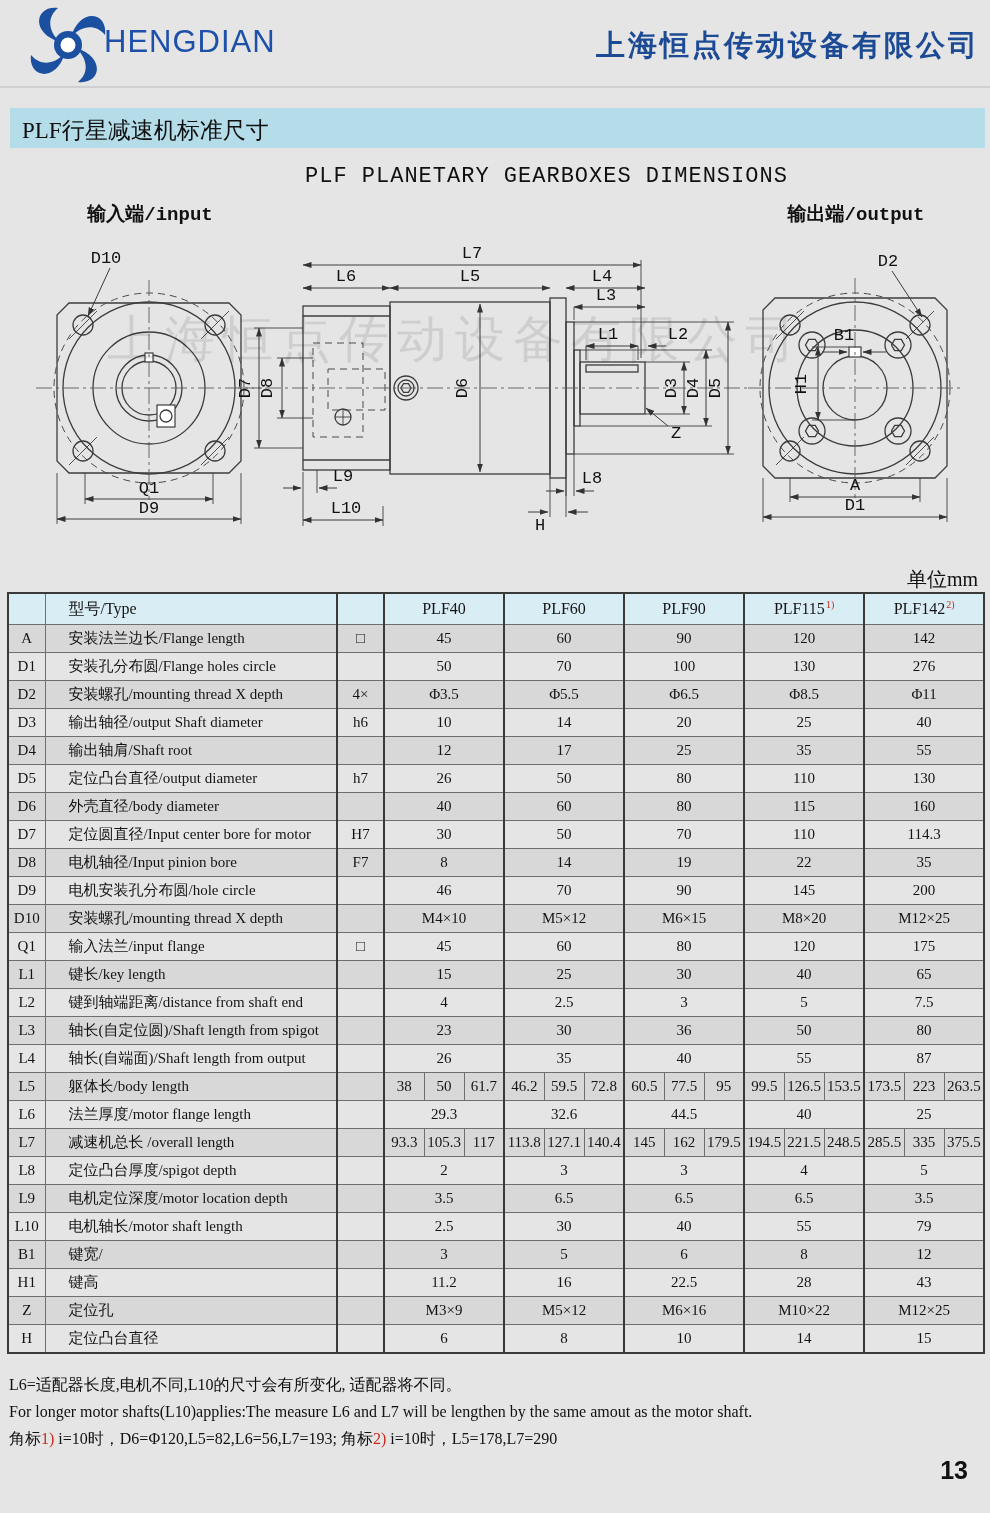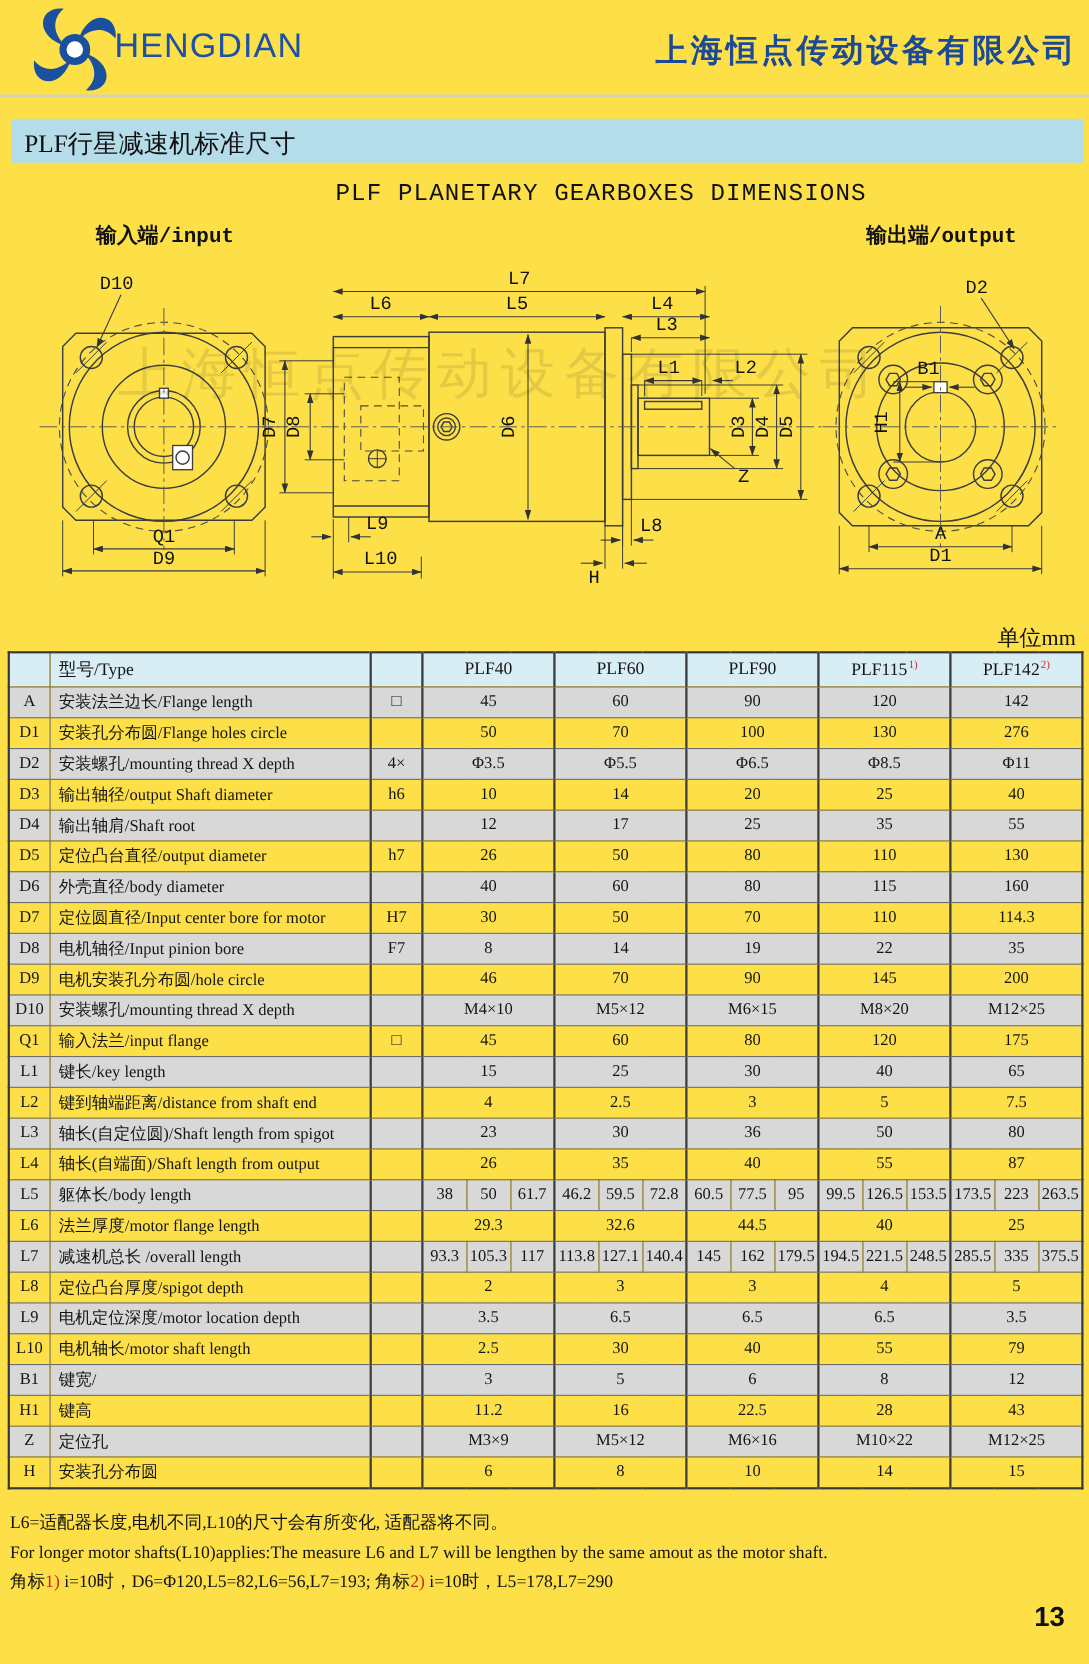--- a/index.html
+++ b/index.html
@@ -1,20 +1,20 @@
 <!DOCTYPE html>
 <html style="--accent: #1c4a94; --titlebg: #b5dce9; --hdrblue: #d9edf4; --rowgray: #d8d8d8; --red: #c9281e;"><head>
 <meta charset="utf-8">
 <style>
   :root{
     --accent:#1c4a94; --titlebg:#b5dce9; --hdrblue:#d9edf4;
     --rowgray:#d8d8d8; --red:#c9281e; --line:#6e6e6e; --dark:#3a3a3a;
   }
   html,body{margin:0;padding:0;background:#fff;}
-  .page{position:relative;width:990px;height:1513px;background:#fde047;overflow:hidden;
+  .page{position:relative;width:990px;height:1513px;background:#e5e5e5;overflow:hidden;
         font-family:"Liberation Sans","DejaVu Sans",sans-serif;}
   
   .brand-logo{position:absolute;left:30px;top:4px;}
   .brand-name{position:absolute;left:104px;top:24px;font-size:31px;color:#1d50a8;
               letter-spacing:1px;font-family:"Liberation Sans",sans-serif;}
   .company{position:absolute;right:10px;top:26px;font-size:29px;font-weight:bold;color:var(--accent);
            letter-spacing:3px;font-family:"Liberation Serif","DejaVu Serif",serif;}
   .hdr-rule{position:absolute;left:0;top:86px;width:990px;height:0;border-top:2px solid #cfcfcf;}
   
   .title-bar{position:absolute;left:10px;top:108px;width:975px;height:40px;background:var(--titlebg);}
@@ -36,21 +36,21 @@
   
   .unit-note{position:absolute;top:566px;right:12px;font-size:20px;color:#111;
              font-family:"Liberation Serif",serif;}
   table.dims{position:absolute;left:7px;top:592px;border-collapse:collapse;table-layout:fixed;
              width:976px;font-family:"Liberation Serif","DejaVu Serif",serif;border:2px solid var(--dark);}
   table.dims th,table.dims td{border:1px solid var(--line);text-align:center;font-weight:normal;
              font-size:15px;color:#141414;padding:0;white-space:nowrap;overflow:hidden;height:27px;}
   table.dims tr.type-row th{background:var(--hdrblue);height:30px;font-size:16px;}
   table.dims tr.stage-row th{height:25px;background:#fff;}
   table.dims tr.alt td{background:var(--rowgray);}
-  table.dims .c-name{text-align:left;padding-left:8px;margin-left:39px;}
+  table.dims .c-name{text-align:left;padding-left:23px;margin-left:39px;}
   table.dims .group-start{border-left:2px solid var(--dark);}
   table.dims .c-tol{border-left:2px solid var(--dark);}
   table.dims sup.fn{color:var(--red);font-size:10px;margin-left:1px;}
   col.w-code{width:37px;} col.w-name{width:292px;} col.w-tol{width:47px;} col.w-st{width:40px;}
   
   .footnotes{position:absolute;left:9px;top:1371px;font-size:16px;line-height:27px;color:#111;
              font-family:"Liberation Serif","DejaVu Serif",serif;}
   .footnotes .red{color:var(--red);}
   .page-num{position:absolute;right:22px;top:1456px;font-size:25px;color:#111;
             font-family:"Liberation Sans",sans-serif;font-weight:bold;}
@@ -565,21 +565,21 @@
           <td class="c-name">定位孔</td>
           <td class="c-tol"></td>
           <td class="val group-start" colspan="3">M3×9</td>
           <td class="val group-start" colspan="3">M5×12</td>
           <td class="val group-start" colspan="3">M6×16</td>
           <td class="val group-start" colspan="3">M10×22</td>
           <td class="val group-start" colspan="3">M12×25</td>
         </tr>
         <tr>
           <td class="c-code">H</td>
-          <td class="c-name">安装孔分布圆</td>
+          <td class="c-name">定位凸台直径</td>
           <td class="c-tol"></td>
           <td class="val group-start" colspan="3">6</td>
           <td class="val group-start" colspan="3">8</td>
           <td class="val group-start" colspan="3">10</td>
           <td class="val group-start" colspan="3">14</td>
           <td class="val group-start" colspan="3">15</td>
         </tr>
       </tbody>
   </table>
 

